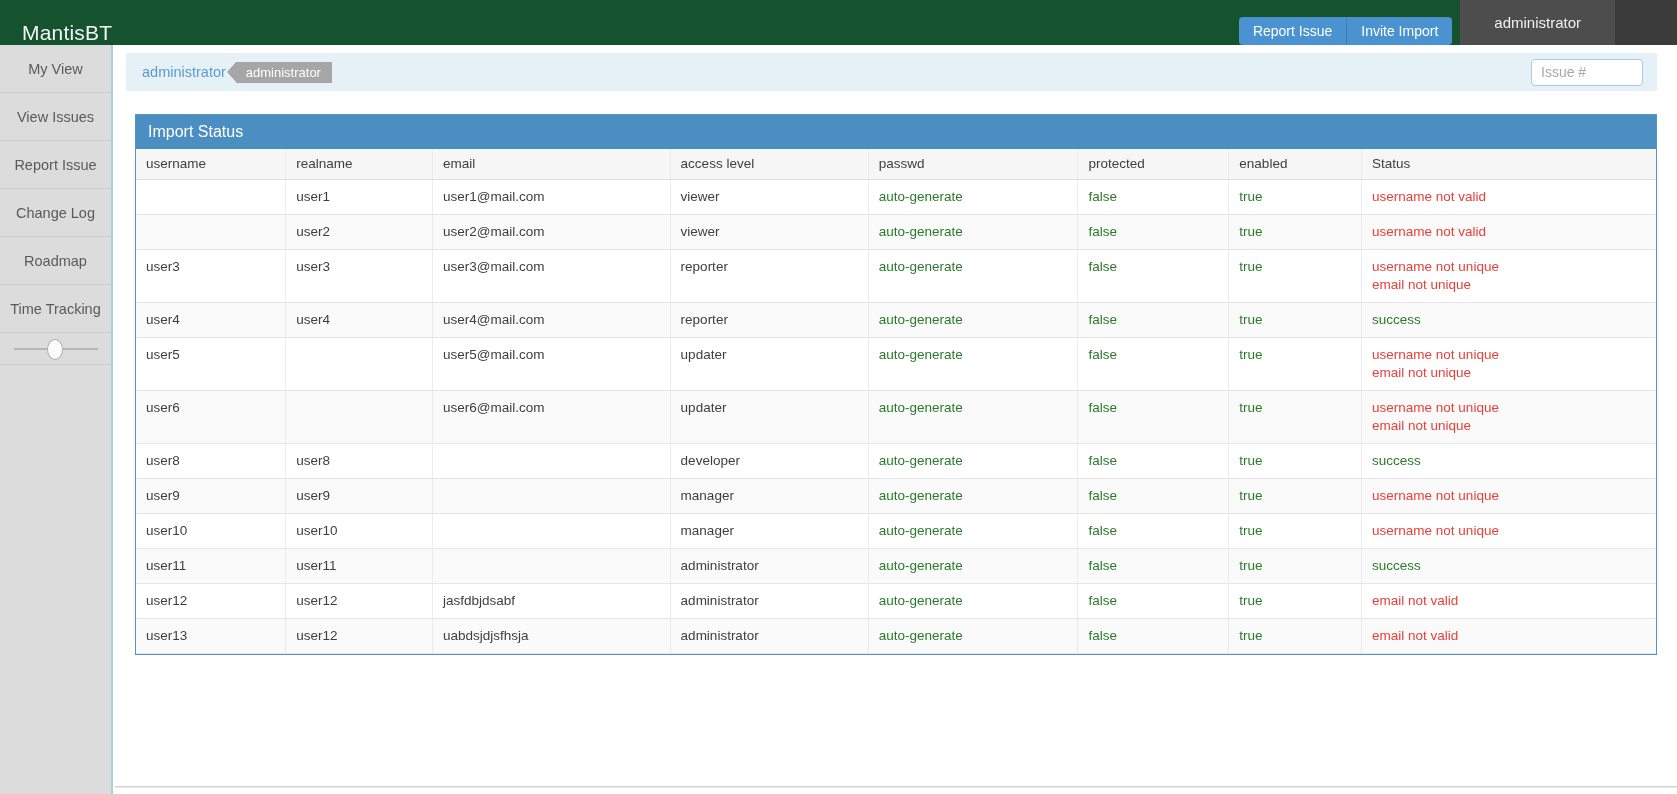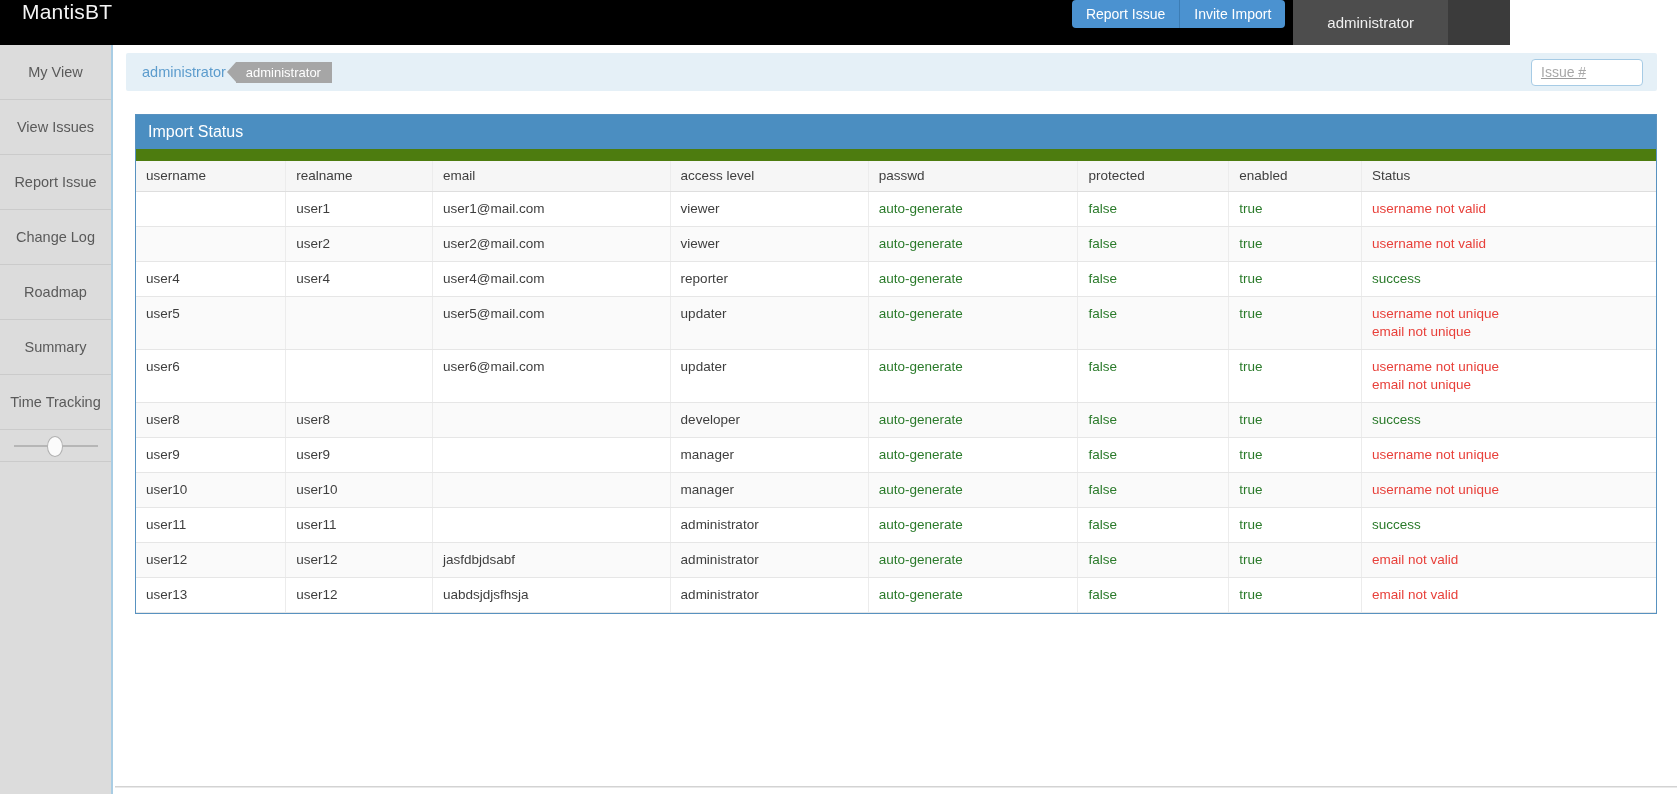--- a/index.html
+++ b/index.html
@@ -7,23 +7,23 @@
     margin: 0; padding: 0;
     width: 1677px; height: 794px;
     background: #ffffff;
     font-family: "Liberation Sans", sans-serif;
     overflow: hidden;
   }
 
   
   .navbar {
     position: absolute; top: 0; left: 0;
-    width: 1510px; height: 45px;
-    background: #000000;
-    display: flex; align-items: flex-start;
+    width: 1677px; height: 45px;
+    background: #14532d;
+    display: flex; align-items: flex-end;
   }
   .brand {
     color: #f4f4f4;
     font-size: 21px;
     padding-left: 22px;
     letter-spacing: .2px;
     flex: 0 0 auto;
   }
   .nav-spacer { flex: 1 1 auto; }
   .nav-btn-group {
@@ -61,21 +61,21 @@
   }
 
   
   .sidebar {
     position: absolute; top: 45px; left: 0;
     width: 113px; height: 749px;
     background: #dcdcdc;
     border-right: 2px solid #a9cde4;
   }
   .side-item {
-    height: 55px;
+    height: 48px;
     display: flex; align-items: center; justify-content: center;
     color: #5a5a5a;
     font-size: 14.5px;
     border-bottom: 1px solid #cbcbcb;
     cursor: pointer;
     user-select: none;
   }
   .side-slider {
     height: 32px;
     display: flex; align-items: center; justify-content: center;
@@ -139,21 +139,20 @@
   .issue-input {
     width: 112px; height: 27px;
     border: 1px solid #a6cbe5;
     border-radius: 4px;
     background: #ffffff;
     color: #9b9b9b;
     font-size: 14px;
     padding: 0 9px;
     font-family: "Liberation Sans", sans-serif;
     outline: none;
-    text-decoration: underline;
   }
   .issue-input::placeholder { color: #a8a8a8; }
 
   
   .widget {
     margin: 23px 20px 0 20px;
     border: 1px solid #5892c0;
     background: #4d7c0f;
   }
   .widget-head {
@@ -163,21 +162,20 @@
     display: flex; align-items: center;
     padding-left: 12px;
     font-size: 16px;
   }
   table.import {
     width: 100%;
     border-collapse: collapse;
     font-size: 13.5px;
     color: #3e3e3e;
     table-layout: fixed;
-    margin-top: 12px;
   }
   table.import th {
     text-align: left;
     font-weight: normal;
     background: #f6f6f6;
     color: #3e3e3e;
     height: 30px;
     padding: 0 0 0 10px;
     border-bottom: 1px solid #dedede;
     border-right: 1px solid #ececec;
@@ -227,23 +225,20 @@
     <span>View Issues</span>
   </div>
   <div class="side-item">
     <span>Report Issue</span>
   </div>
   <div class="side-item">
     <span>Change Log</span>
   </div>
   <div class="side-item">
     <span>Roadmap</span>
-  </div>
-  <div class="side-item">
-    <span>Summary</span>
   </div>
   <div class="side-item">
     <span>Time Tracking</span>
   </div>
   <div class="side-slider">
     <div class="slider-track"></div>
     <div class="slider-knob"></div>
   </div>
 </div>
 
@@ -300,20 +295,33 @@
             <td class="c-dark">user2@mail.com</td>
             <td class="c-dark">viewer</td>
             <td class="c-green">auto-generate</td>
             <td class="c-green">false</td>
             <td class="c-green">true</td>
             <td class="c-red">
               <span class="status-line">username not valid</span>
             </td>
           </tr>
           <tr>
+            <td class="c-dark">user3</td>
+            <td class="c-dark">user3</td>
+            <td class="c-dark">user3@mail.com</td>
+            <td class="c-dark">reporter</td>
+            <td class="c-green">auto-generate</td>
+            <td class="c-green">false</td>
+            <td class="c-green">true</td>
+            <td class="c-red">
+              <span class="status-line">username not unique</span>
+              <span class="status-line">email not unique</span>
+            </td>
+          </tr>
+          <tr>
             <td class="c-dark">user4</td>
             <td class="c-dark">user4</td>
             <td class="c-dark">user4@mail.com</td>
             <td class="c-dark">reporter</td>
             <td class="c-green">auto-generate</td>
             <td class="c-green">false</td>
             <td class="c-green">true</td>
             <td class="c-green">
               <span class="status-line">success</span>
             </td>

